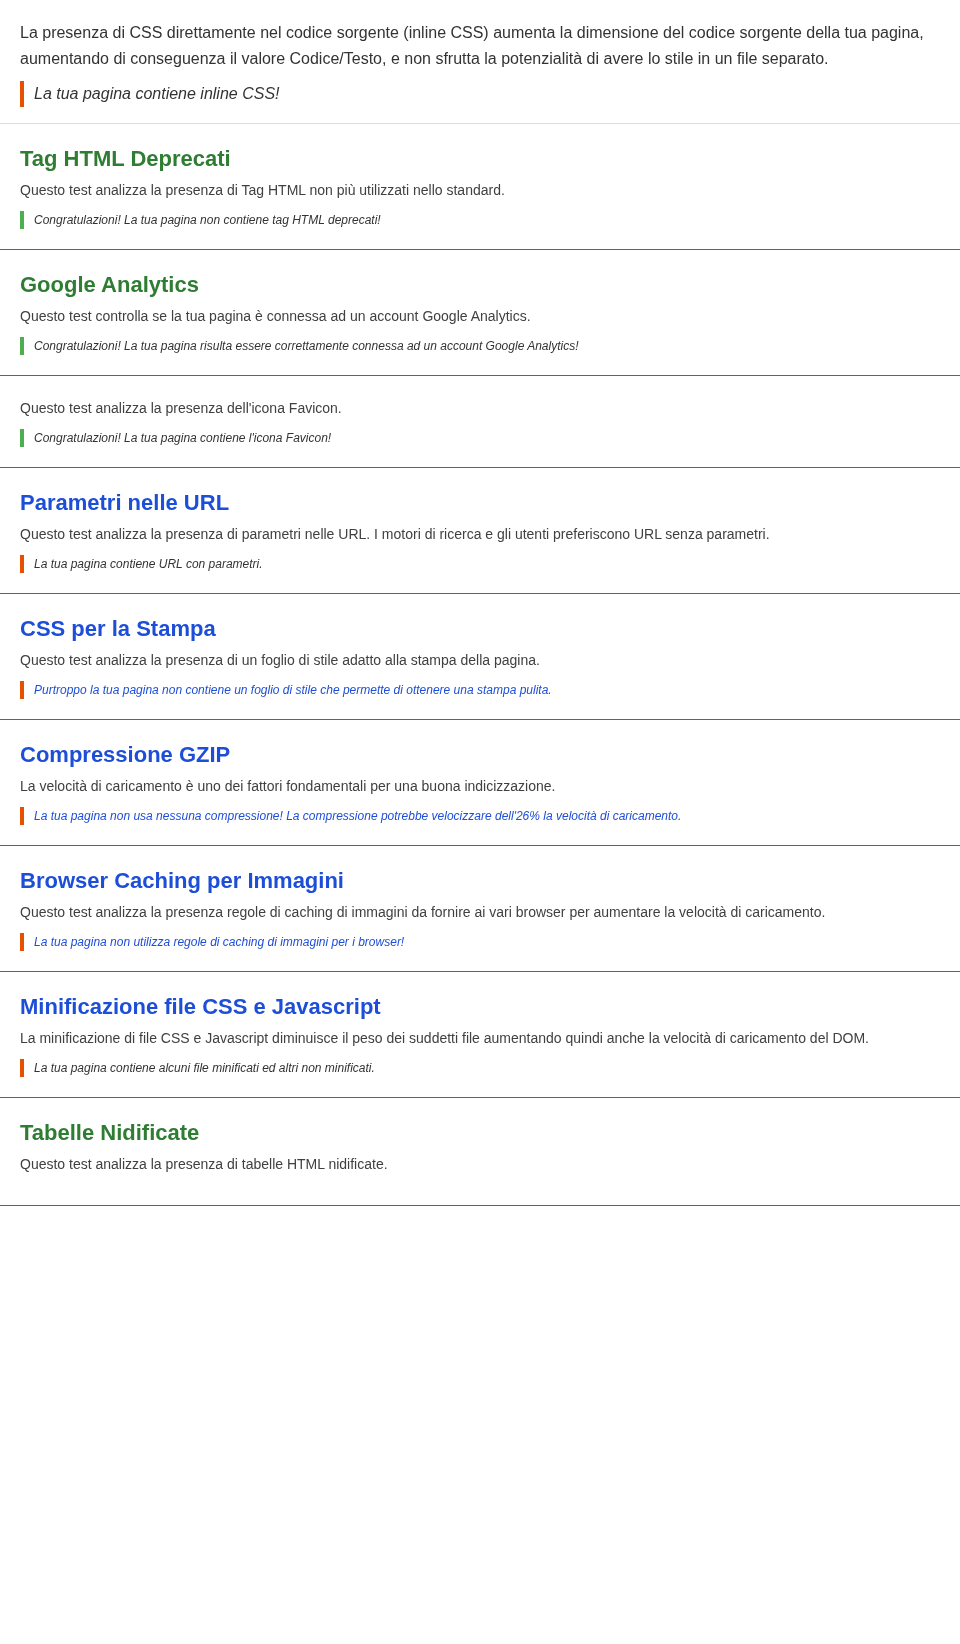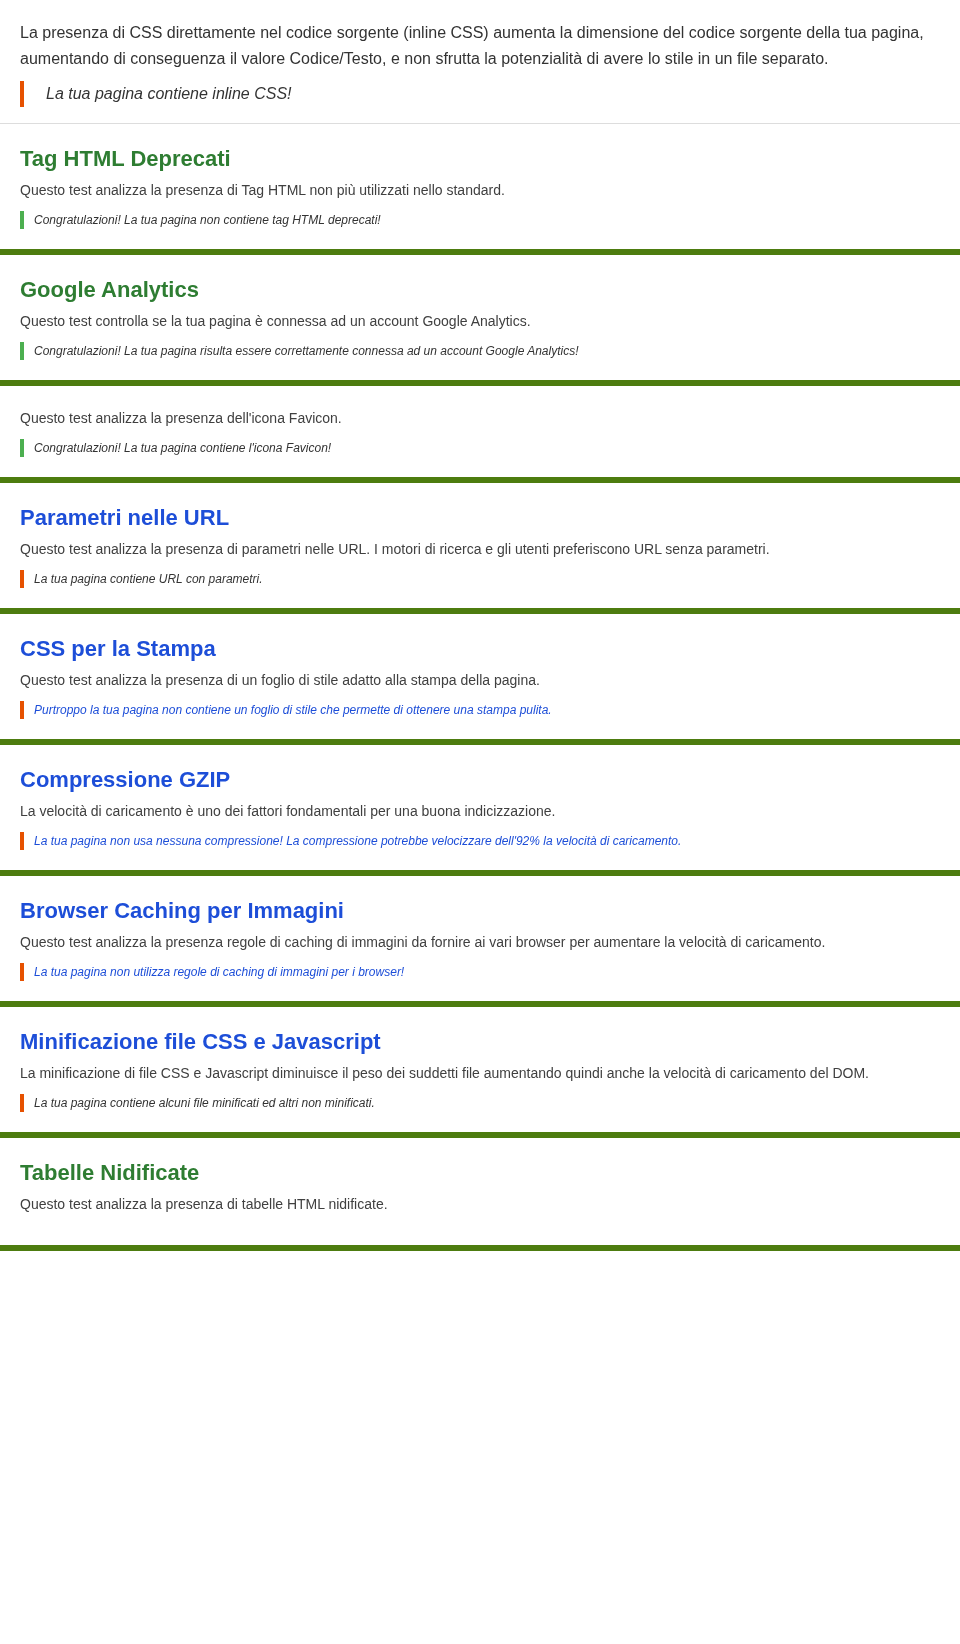--- a/index.html
+++ b/index.html
@@ -5,21 +5,21 @@
     * { box-sizing: border-box; margin: 0; padding: 0; }
     body {
       font-family: Arial, Helvetica, sans-serif;
       font-size: 14px;
       color: #333;
       background: #fff;
       width: 960px;
     }
     .section {
       padding: 22px 12px 20px 20px;
-      border-bottom: 6px solid #4d7c0f;
+      border-bottom: 1px solid #4d7c0f;
     }
     .section-title {
       font-size: 22px;
       font-weight: bold;
       margin-bottom: 8px;
     }
     .section-title.green { color: #2e7d32; }
     .section-title.orange { color: #1d4ed8; }
     .section-desc {
       font-size: 14px;
@@ -48,21 +48,21 @@
     }
     .intro-text {
       font-size: 16px;
       color: #333;
       line-height: 1.6;
       padding: 20px 20px 16px 20px;
       border-bottom: 1px solid #ddd;
     }
     .inline-warning {
       border-left: 4px solid #e65100;
-      padding-left: 22px;
+      padding-left: 10px;
       margin-top: 8px;
       font-style: italic;
       color: #333;
     }
   </style>
 </head>
 <body>
 
 <div class="intro-text">
   <p>La presenza di CSS direttamente nel codice sorgente (inline CSS) aumenta la dimensione del codice sorgente della tua pagina, aumentando di conseguenza il valore Codice/Testo, e non sfrutta la potenzialità di avere lo stile in un file separato.</p>
@@ -90,21 +90,21 @@
       <p class="result-msg warning">La tua pagina contiene URL con parametri.</p>
     </div>
     <div class="section">
       <h2 class="section-title orange">CSS per la Stampa</h2>
       <p class="section-desc">Questo test analizza la presenza di un foglio di stile adatto alla stampa della pagina.</p>
       <p class="result-msg error">Purtroppo la tua pagina non contiene un foglio di stile che permette di ottenere una stampa pulita.</p>
     </div>
     <div class="section">
       <h2 class="section-title orange">Compressione GZIP</h2>
       <p class="section-desc">La velocità di caricamento è uno dei fattori fondamentali per una buona indicizzazione.</p>
-      <p class="result-msg error">La tua pagina non usa nessuna compressione! La compressione potrebbe velocizzare dell'92% la velocità di caricamento.</p>
+      <p class="result-msg error">La tua pagina non usa nessuna compressione! La compressione potrebbe velocizzare dell'26% la velocità di caricamento.</p>
     </div>
     <div class="section">
       <h2 class="section-title orange">Browser Caching per Immagini</h2>
       <p class="section-desc">Questo test analizza la presenza regole di caching di immagini da fornire ai vari browser per aumentare la velocità di caricamento.</p>
       <p class="result-msg error">La tua pagina non utilizza regole di caching di immagini per i browser!</p>
     </div>
     <div class="section">
       <h2 class="section-title orange">Minificazione file CSS e Javascript</h2>
       <p class="section-desc">La minificazione di file CSS e Javascript diminuisce il peso dei suddetti file aumentando quindi anche la velocità di caricamento del DOM.</p>
       <p class="result-msg warning">La tua pagina contiene alcuni file minificati ed altri non minificati.</p>

